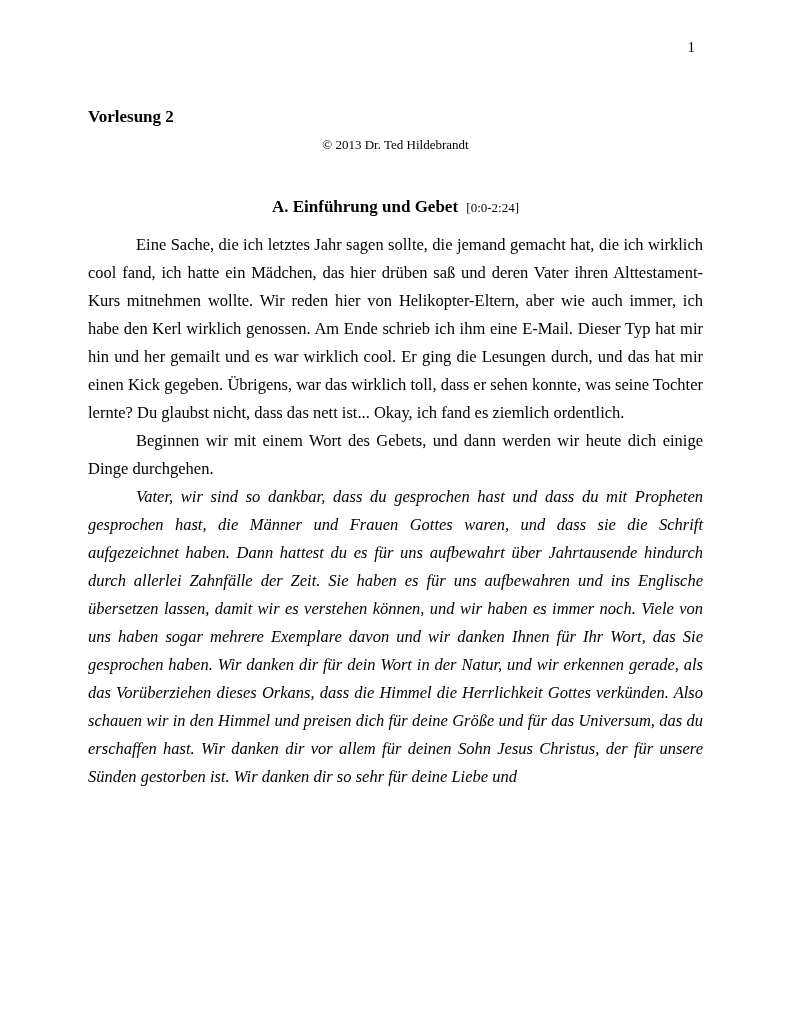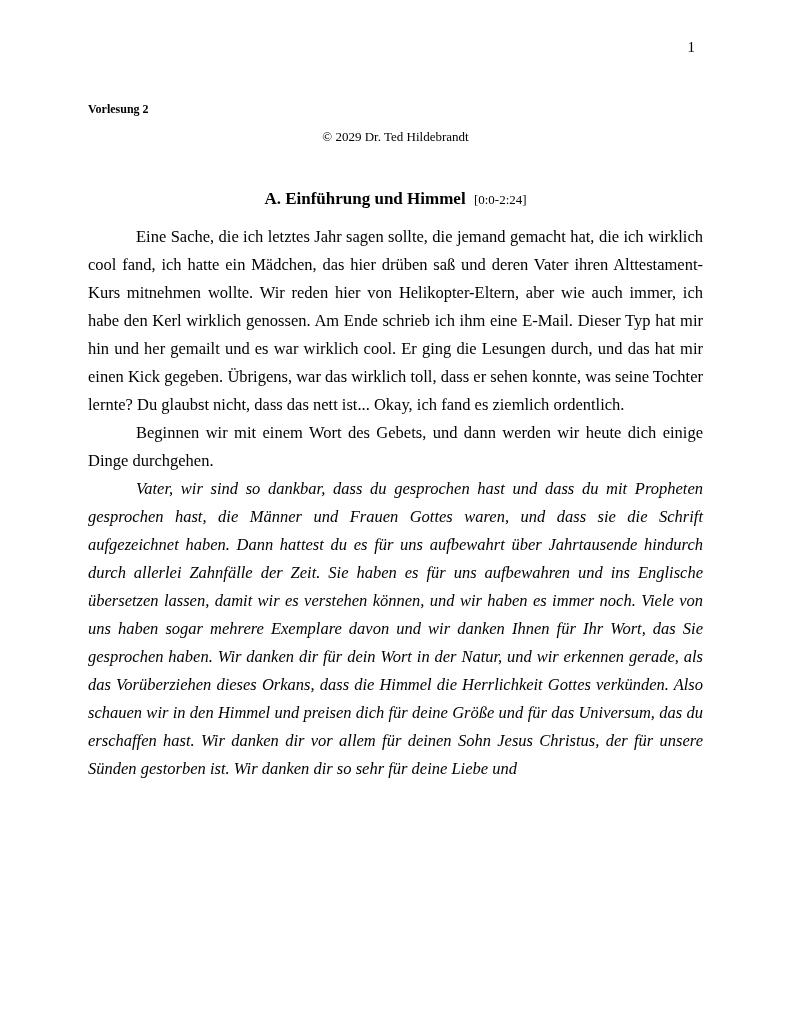--- a/index.html
+++ b/index.html
@@ -31,23 +31,23 @@
   }
   .title-line1 {
     text-align: center;
     font-weight: bold;
     font-size: 17px;
     line-height: 22px;
   }
   .title-line2 {
     text-align: left;
     font-weight: bold;
-    font-size: 12px;
+    font-size: 17px;
     line-height: 22px;
-    margin-top: 12px;
+    margin-top: 20px;
   }
   .copyright {
     text-align: center;
     font-size: 13px;
     margin-top: 9px;
   }
   .section-heading {
     text-align: center;
     margin-top: 44px;
     font-size: 17px;
@@ -79,24 +79,24 @@
 <body>
 
 <div class="page">
 
   <div class="page-number">1</div>
 
   <div>
     <div class="title-line2">Vorlesung 2</div>
   </div>
 
-  <div class="copyright">© 2029 Dr. Ted Hildebrandt</div>
+  <div class="copyright">© 2013 Dr. Ted Hildebrandt</div>
 
   <div class="section-heading">
-    <span class="heading-text">A. Einführung und Himmel</span>
+    <span class="heading-text">A. Einführung und Gebet</span>
     <span class="timestamp">[0:0-2:24]</span>
   </div>
 
   <div class="body-copy">
     <p class="body-para">Eine Sache, die ich letztes Jahr sagen sollte, die jemand gemacht hat, die ich wirklich cool fand, ich hatte ein Mädchen, das hier drüben saß und deren Vater ihren Alttestament-Kurs mitnehmen wollte. Wir reden hier von Helikopter-Eltern, aber wie auch immer, ich habe den Kerl wirklich genossen.  Am Ende schrieb ich ihm eine E-Mail. Dieser Typ hat mir hin und her gemailt und es war wirklich cool. Er ging die Lesungen durch, und das hat mir einen Kick gegeben. Übrigens, war das wirklich toll, dass er sehen konnte, was seine Tochter lernte? Du glaubst nicht, dass das nett ist... Okay, ich fand es ziemlich ordentlich.</p>
     <p class="body-para">Beginnen wir mit einem Wort des Gebets, und dann werden wir heute dich einige Dinge durchgehen.</p>
     <p class="body-para prayer">Vater, wir sind so dankbar, dass du gesprochen hast und dass du mit Propheten gesprochen hast, die Männer und Frauen Gottes waren, und dass sie die Schrift aufgezeichnet haben.  Dann hattest du es für uns aufbewahrt über Jahrtausende hindurch durch allerlei Zahnfälle der Zeit. Sie haben es für uns aufbewahren und ins Englische übersetzen lassen, damit wir es verstehen können, und wir haben es immer noch. Viele von uns haben sogar mehrere Exemplare davon und wir danken Ihnen für Ihr Wort, das Sie gesprochen haben. Wir danken dir für dein Wort in der Natur, und wir erkennen gerade, als das Vorüberziehen dieses Orkans, dass die Himmel die Herrlichkeit Gottes verkünden. Also schauen wir in den Himmel und preisen dich für deine Größe und für das Universum, das du erschaffen hast. Wir danken dir vor allem für deinen Sohn Jesus Christus, der für unsere Sünden gestorben ist. Wir danken dir so sehr für deine Liebe und</p>
   </div>
 
 </div>

